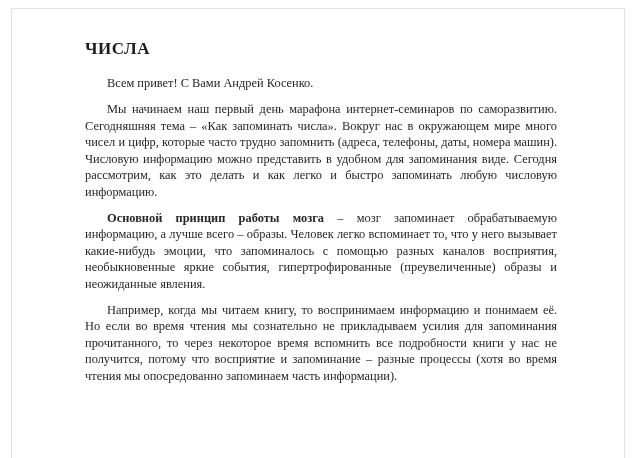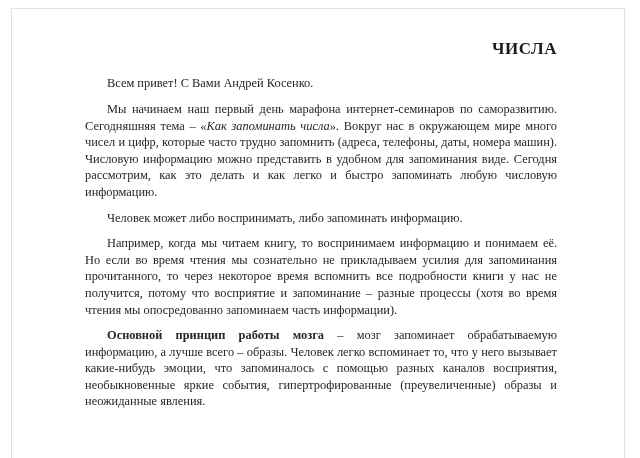--- a/index.html
+++ b/index.html
@@ -36,21 +36,21 @@
     left: 73px;              
     top: 30px;
     width: 472px;            
   }
 
   .doc-title {
     font-family: "Liberation Serif", "DejaVu Serif", serif;
     font-size: 17px;
     font-weight: bold;
     color: #1b1b20;
-    text-align: right;
+    text-align: left;
     letter-spacing: 0.5px;
     margin: 0 0 16px 0;
     line-height: 1.2;
   }
 
   .doc-para {
     font-family: "Liberation Serif", "DejaVu Serif", serif;
     font-size: 12.4px;
     line-height: 16.6px;
     color: #26262c;
@@ -59,40 +59,38 @@
     margin: 2px 0 9px 0;
     text-indent: 22px;
     hyphens: none;
   }
 
   .lead-bold {
     font-weight: bold;
   }
 
   .em-italic {
-    font-style: italic;
   }
 </style>
 </head>
 <body>
 
 <div id="viewport">
 
   <div id="page-sheet">
 
     <div id="page-body">
 
       <h1 class="doc-title">ЧИСЛА</h1>
 
       <p class="doc-para">Всем привет! С Вами Андрей Косенко.</p>
 
       <p class="doc-para"><span>Мы начинаем наш первый день марафона интернет-семинаров по саморазвитию. Сегодняшняя тема – «</span><span class="em-italic">Как запоминать числа</span><span>». Вокруг нас в окружающем мире много чисел и цифр, которые часто трудно запомнить (адреса, телефоны, даты, номера машин). Числовую информацию можно представить в удобном для запоминания виде. Сегодня рассмотрим, как это делать и как легко и быстро запоминать любую числовую информацию.</span></p>
 
 
-      <p class="doc-para">Человек может либо воспринимать, либо запоминать информацию.</p>
+
+      <p class="doc-para"><span class="lead-bold">Основной принцип работы мозга</span><span> – мозг запоминает обрабатываемую информацию, а лучше всего – образы. Человек легко вспоминает то, что у него вызывает какие-нибудь эмоции, что запоминалось с помощью разных каналов восприятия, необыкновенные яркие события, гипертрофированные (преувеличенные) образы и неожиданные явления.</span></p>
 
       <p class="doc-para">Например, когда мы читаем книгу, то воспринимаем информацию и понимаем её. Но если во время чтения мы сознательно не прикладываем усилия для запоминания прочитанного, то через некоторое время вспомнить все подробности книги у нас не получится, потому что восприятие и запоминание – разные процессы (хотя во время чтения мы опосредованно запоминаем часть информации).</p>
-
-      <p class="doc-para"><span class="lead-bold">Основной принцип работы мозга</span><span> – мозг запоминает обрабатываемую информацию, а лучше всего – образы. Человек легко вспоминает то, что у него вызывает какие-нибудь эмоции, что запоминалось с помощью разных каналов восприятия, необыкновенные яркие события, гипертрофированные (преувеличенные) образы и неожиданные явления.</span></p>
 
     </div>
   </div>
 </div>
 
 </body></html>

